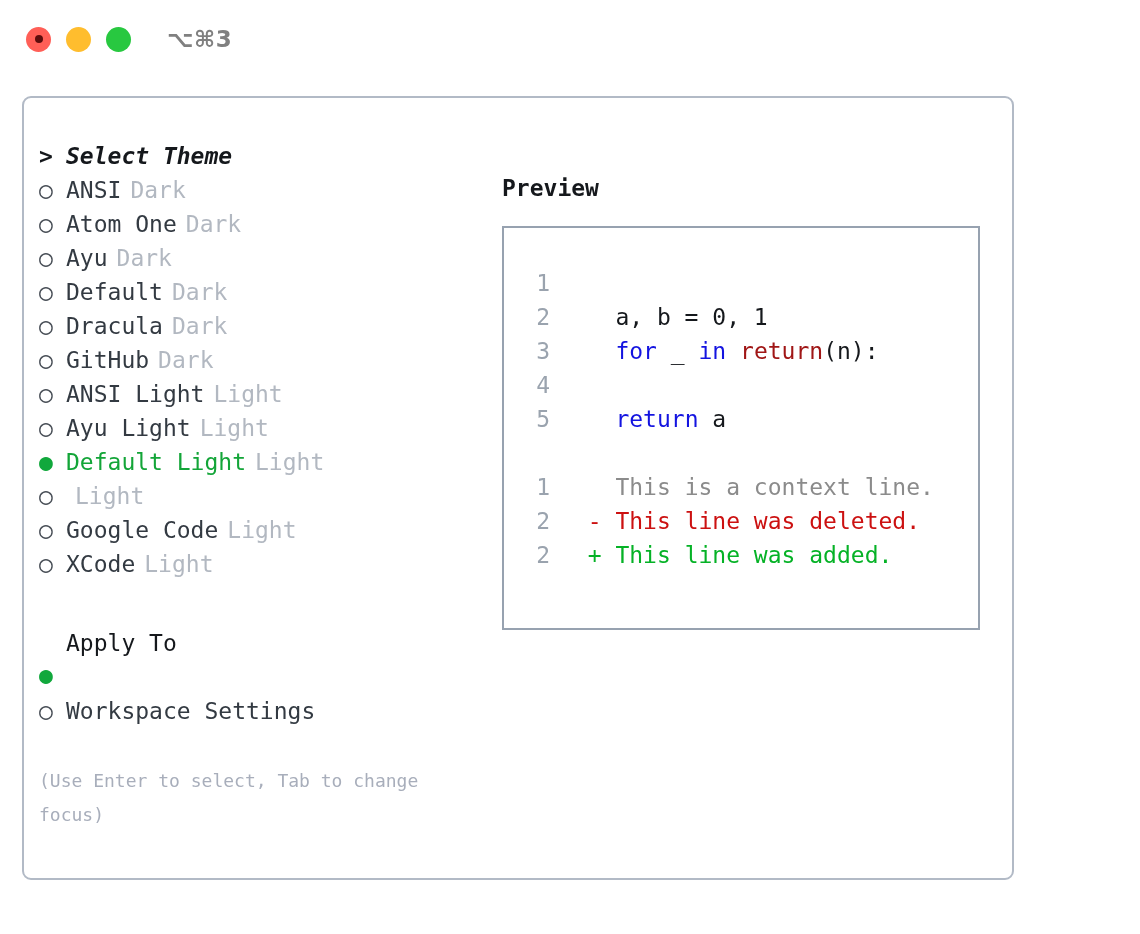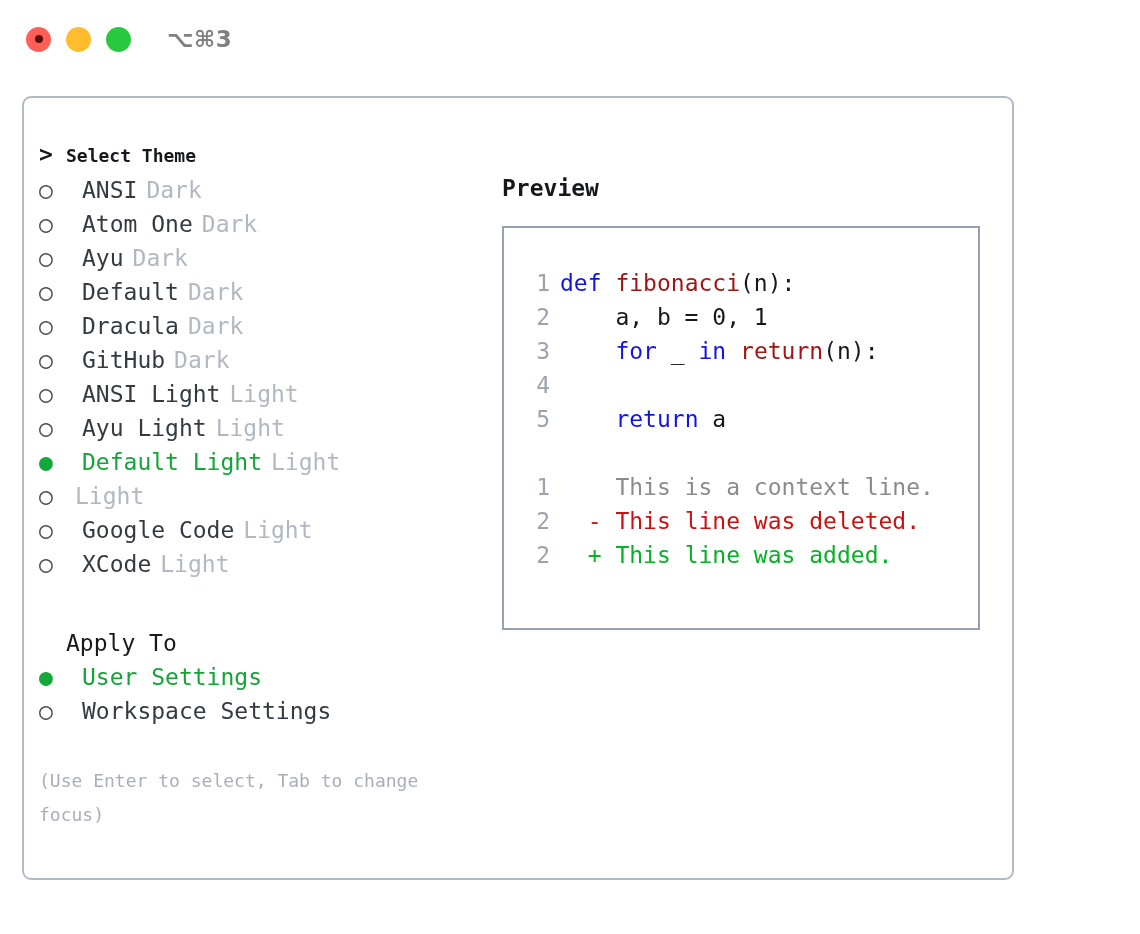--- a/index.html
+++ b/index.html
@@ -84,23 +84,24 @@
     flex: 0 0 27px;
     font-size: 23px;
     line-height: 1;
   }
   .marker.caret { font-weight: bold; color: #15181c; }
   .marker.radio-off { color: #4a5058; }
   .marker.radio-on  { color: #11a83c; }
   .heading {
     font-weight: bold;
     color: #15181c;
-    font-size: 18px;
-  }
-  .item-label { color: #333a42; margin-left: 16px; }
+    font-size: 23px;
+    font-style: italic;
+  }
+  .item-label { color: #333a42; }
   .item-label.selected { color: #13a538; }
   .item-suffix { color: #b2b8c1; margin-left: 9px; }
 
   .section-gap { height: 45px; }
   .apply-heading {
     padding-left: 27px;
     font-size: 23px;
     color: #15181c;
   }
 
@@ -197,32 +198,32 @@
             <div class="row"><span class="marker radio-off">○</span><span class="item-label">XCode</span><span class="item-suffix">Light</span></div>
           </div>
 
         <div class="section-gap"></div>
 
         <div class="row">
           <span class="apply-heading">Apply To</span>
         </div>
 
         <div id="apply-items">
-            <div class="row"><span class="marker radio-on">●</span><span class="item-label selected">User Settings</span></div>
+            <div class="row"><span class="marker radio-on">●</span></div>
             <div class="row"><span class="marker radio-off">○</span><span class="item-label">Workspace Settings</span></div>
           </div>
 
         <div class="hint">(Use Enter to select, Tab to change focus)</div>
       </div>
 
       <div class="right-col">
         <div class="preview-title">Preview</div>
         <div class="preview-box">
           <div id="code-block">
-              <div class="code-line"><span class="lineno">1</span><span class="code-text"><span class="kw">def </span><span class="fn">fibonacci</span><span class="plain">(n):</span></span></div>
+              <div class="code-line"><span class="lineno">1</span></div>
               <div class="code-line"><span class="lineno">2</span><span class="code-text"><span class="plain">    a, b = 0, 1</span></span></div>
               <div class="code-line"><span class="lineno">3</span><span class="code-text"><span class="plain">    </span><span class="kw">for</span><span class="plain"> _ </span><span class="kw">in</span><span class="plain"> </span><span class="fn">return</span><span class="plain">(n):</span></span></div>
               <div class="code-line"><span class="lineno">4</span></div>
               <div class="code-line"><span class="lineno">5</span><span class="code-text"><span class="plain">    </span><span class="kw">return</span><span class="plain"> a</span></span></div>
             </div>
           <div class="blank-line"></div>
           <div id="diff-block">
               <div class="code-line"><span class="lineno">1</span><span class="ctx">   </span><span class="ctx"> This is a context line.</span></div>
               <div class="code-line"><span class="lineno">2</span><span class="del">  -</span><span class="del"> This line was deleted.</span></div>
               <div class="code-line"><span class="lineno">2</span><span class="add">  +</span><span class="add"> This line was added.</span></div>

